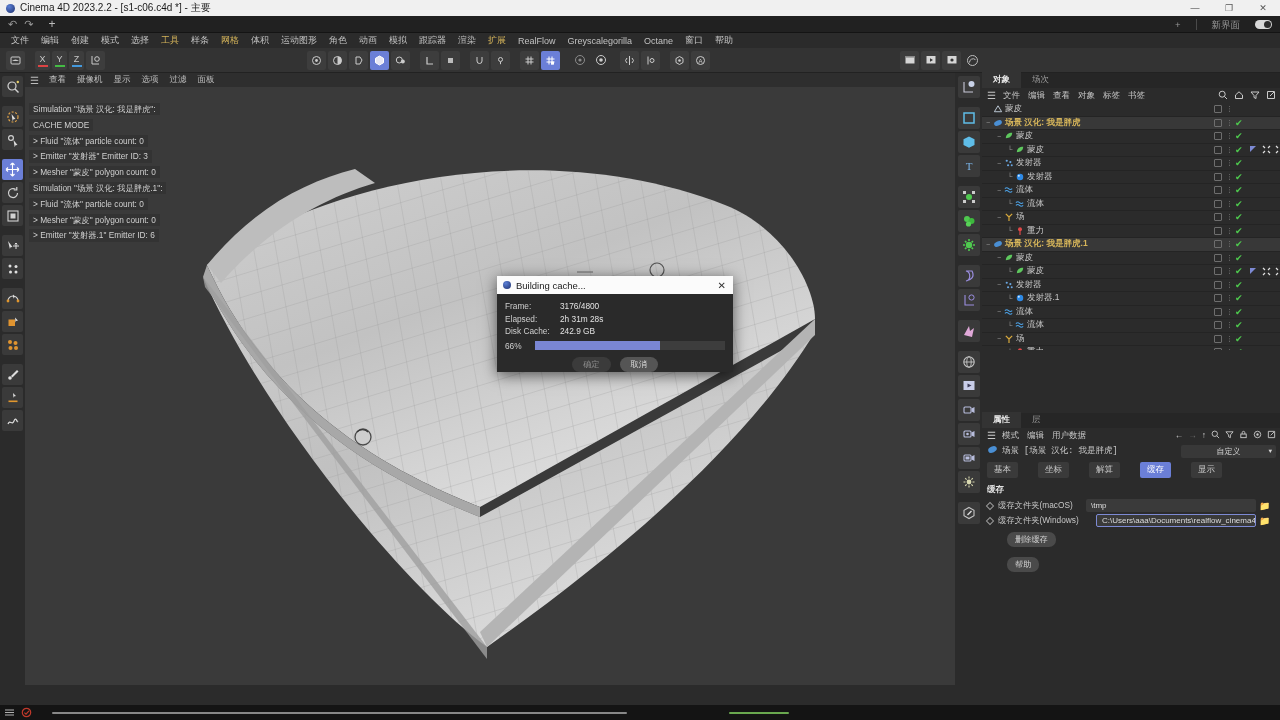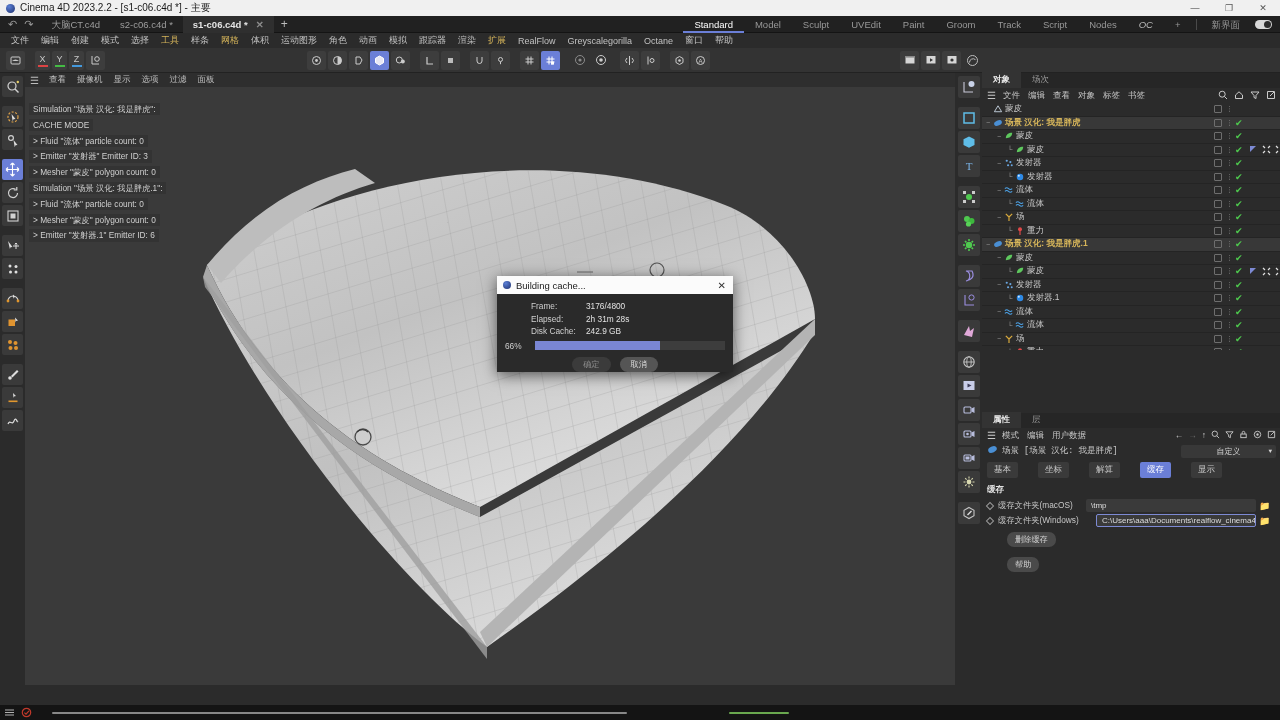--- a/index.html
+++ b/index.html
@@ -170,21 +170,21 @@
   
   .modal { position:absolute; left:472px; top:189px; width:236px; height:96px;
     background:#2a2a2a; box-shadow:0 3px 14px rgba(0,0,0,.6); }
   .modal-title { height:18px; background:#fbfbfb; color:#1a1a1a; font-size:9.5px;
     display:flex; align-items:center; padding-left:6px; position:relative; }
   .modal-title .mlogo { width:8px; height:8px; border-radius:50%;
     background:radial-gradient(circle at 35% 30%, #5a7fd6, #1d2f6b); margin-right:5px; }
   .modal-title .mx { position:absolute; right:7px; font-size:10px; color:#333; }
   .modal-body { padding:6px 8px 0 8px; font-size:8.3px; color:#cfcfcf; }
   .mrow { display:flex; height:12.5px; align-items:center; }
-  .mrow .k { width:55px;margin-left:26px; }
+  .mrow .k { width:55px; }
   .mrow .v { color:#e2e2e2; }
   .progwrap { display:flex; align-items:center; margin-top:3px; }
   .progwrap .pct { width:30px; font-size:8.3px; }
   .progbar { flex:1; height:9px; background:#3d3d3d; position:relative; }
   .progbar .fill { position:absolute; left:0; top:0; bottom:0; background:#7a86d4; }
   .mbtns { display:flex; justify-content:center; gap:9px; margin-top:6px; }
   .mbtn { font-size:8.2px; padding:2px 11px; border-radius:8px; background:#3b3b3b; color:#8e8e8e; }
   .mbtn.strong { background:#555; color:#dcdcdc; }
 </style>
 </head>
@@ -200,40 +200,23 @@
       <div class="winbtn">❐</div>
       <div class="winbtn">✕</div>
     </div>
   </div>
 
   <div class="tabrow">
     <div class="undoicons">
       <span>↶</span>
       <span>↷</span>
     </div>
-    <div id="doctabs" style="display:flex;">
-        <div class="doctab"><span>大脑CT.c4d</span></div>
-        <div class="doctab"><span>s2-c06.c4d *</span></div>
-        <div class="doctab active"><span>s1-c06.c4d *</span><span class="x">✕</span></div>
-      </div>
     <div class="tabplus">+</div>
 
     <div class="layoutbar">
-      <div id="layoutitems" style="display:flex;align-items:center;">
-          <div class="li active">Standard</div>
-          <div class="li">Model</div>
-          <div class="li">Sculpt</div>
-          <div class="li">UVEdit</div>
-          <div class="li">Paint</div>
-          <div class="li">Groom</div>
-          <div class="li">Track</div>
-          <div class="li">Script</div>
-          <div class="li">Nodes</div>
-          <div class="li italic">OC</div>
-        </div>
       <div class="li">+</div>
       <div class="vsep"></div>
       <div class="li">新界面</div>
       <div class="toggle-pill"></div>
     </div>
   </div>
 
   <div class="menubar" id="menubar">
       <div class="mi">文件</div>
       <div class="mi">编辑</div>

